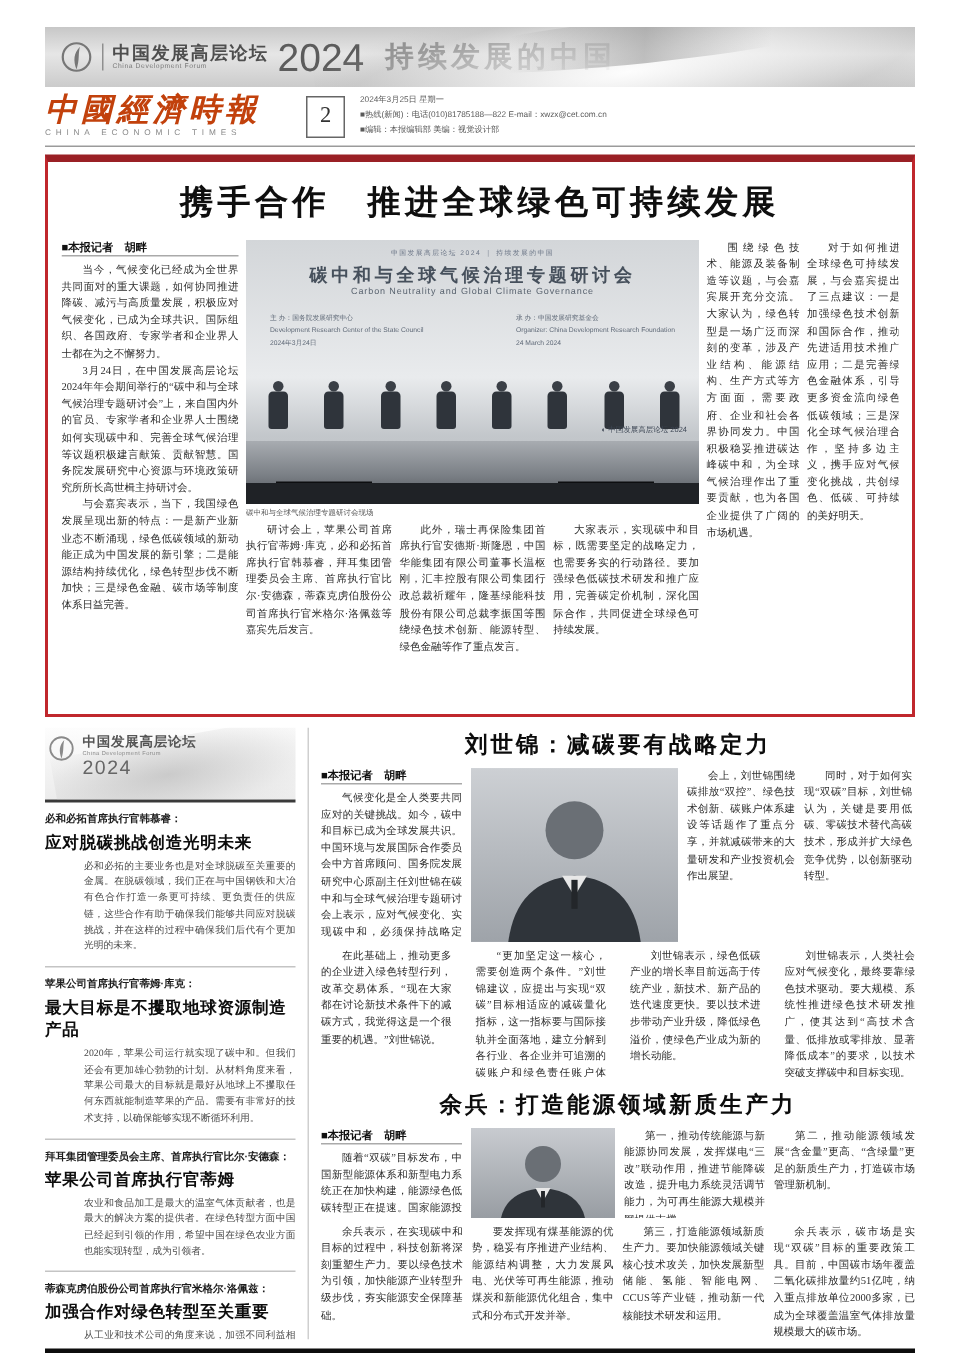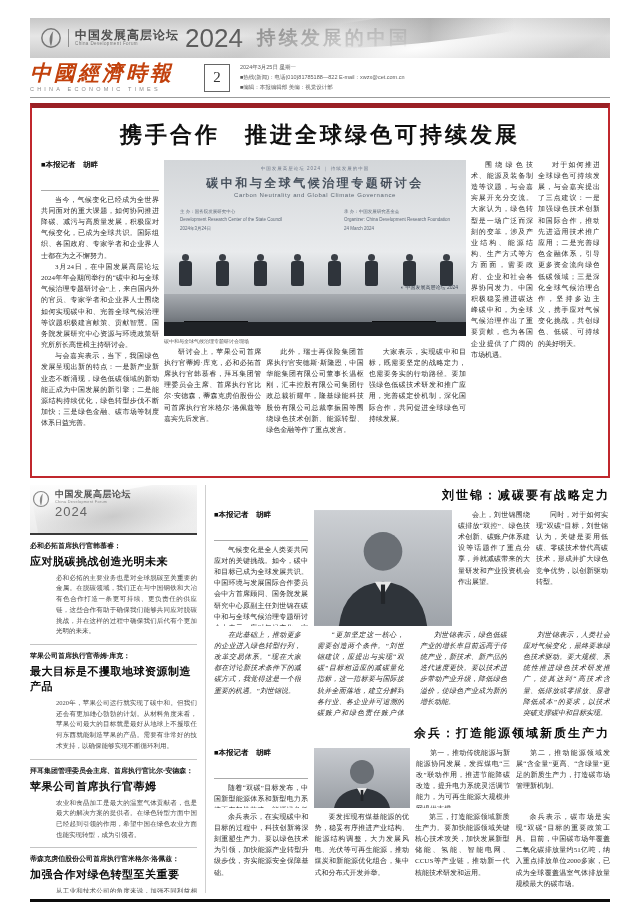--- a/index.html
+++ b/index.html
@@ -31,21 +31,21 @@
            justify-content:center;font-size:15px;color:#333;flex:0 0 auto;}
   .mast-info{font-size:5.5px;line-height:1.8;color:#5a5a5a;font-family:"Liberation Sans",sans-serif;}
 
   
   .main-box{margin-top:5px;border:2px solid #c0272d;border-top:5px solid #9a2025;padding:4px 9px 8px;box-sizing:border-box;}
   .main-headline{text-align:center;font-size:22px;font-weight:bold;letter-spacing:3px;color:#0f0f0f;margin:8px 0 10px;}
   .main-body{display:flex;gap:5px;height:308px;overflow:hidden;}
   .txtcol{text-align:justify;font-size:7px;line-height:1.6;color:#2c2c2c;overflow:hidden;}
   .txtcol p{margin:0;text-indent:2em;}
   .byline{font-size:7.5px;font-weight:bold;color:#111;font-family:Liberation Mono, monospace;
-          padding-bottom:20px;margin-bottom:4px;border-bottom:.5px solid #aaa;}
+          padding-bottom:0;margin-bottom:4px;border-bottom:.5px solid #aaa;}
   .m-col1{width:118px;flex:0 0 auto;}
   .m-center{width:302px;flex:0 0 auto;}
   .m-colr{width:62px;flex:0 0 auto;}
 
   
   .conf-photo{position:relative;width:302px;height:176px;overflow:hidden;
               background:linear-gradient(180deg,#d3d6d9 0%,#e9ebed 52%,#c3c7cb 74%,#b4b8bc 100%);}
   .conf-strap{position:absolute;top:6px;left:0;width:100%;text-align:center;font-size:4.5px;color:#6b7586;
               letter-spacing:1px;font-family:"Liberation Sans",sans-serif;}
   .conf-title{position:absolute;top:15px;left:0;width:100%;text-align:center;font-size:12px;font-weight:bold;
@@ -83,23 +83,23 @@
   .side-logo-cn{font-size:9px;font-weight:bold;color:#555;letter-spacing:.5px;line-height:1.1;font-family:"Liberation Sans",sans-serif;}
   .side-logo-en{font-size:3.8px;color:#8a8a8a;letter-spacing:.3px;font-family:"Liberation Sans",sans-serif;}
   .side-logo-year{font-size:13px;color:#666;letter-spacing:1px;font-family:"Liberation Sans",sans-serif;}
 
   .side-art{padding:6px 0 7px;border-bottom:1px solid #c4c4c4;}
   .side-art.last{border-bottom:none;}
   .kicker{font-size:7px;font-weight:bold;color:#1d1d1d;font-family:"Liberation Sans",sans-serif;}
   .side-title{font-size:11px;font-weight:bold;color:#0d0d0d;letter-spacing:.5px;margin:3px 0 4px;}
   .side-body{margin-left:26px;font-size:6.5px;line-height:1.65;color:#4a4a4a;text-align:justify;}
 
-  .art-head{text-align:right;font-size:12px;font-weight:bold;letter-spacing:2px;color:#0c0c0c;margin:2px 0 6px;}
+  .art-head{text-align:center;font-size:15px;font-weight:bold;letter-spacing:2px;color:#0c0c0c;margin:2px 0 6px;}
   .rowA1{display:flex;gap:6px;height:116px;overflow:hidden;}
-  .rowA2{display:flex;gap:16px;height:86px;overflow:hidden;margin-top:4px;font-style:italic;}
+  .rowA2{display:flex;gap:16px;height:86px;overflow:hidden;margin-top:4px;}
   .rowB1{display:flex;gap:6px;height:60px;overflow:hidden;}
   .rowB2{display:flex;gap:6px;height:78px;overflow:hidden;margin-top:4px;}
   .w94{width:94px;flex:0 0 auto;}  .w72{width:72px;flex:0 0 auto;}
   .flex1{flex:1;}
   .portraitA{width:138px;height:116px;flex:0 0 auto;}
   .portraitB{width:96px;height:60px;flex:0 0 auto;}
   .portrait svg{display:block;width:100%;height:100%;}
   .secB{margin-top:9px;}
 
   .bottom-rule{height:3.5px;background:#0d0d0d;margin-top:6px;}

